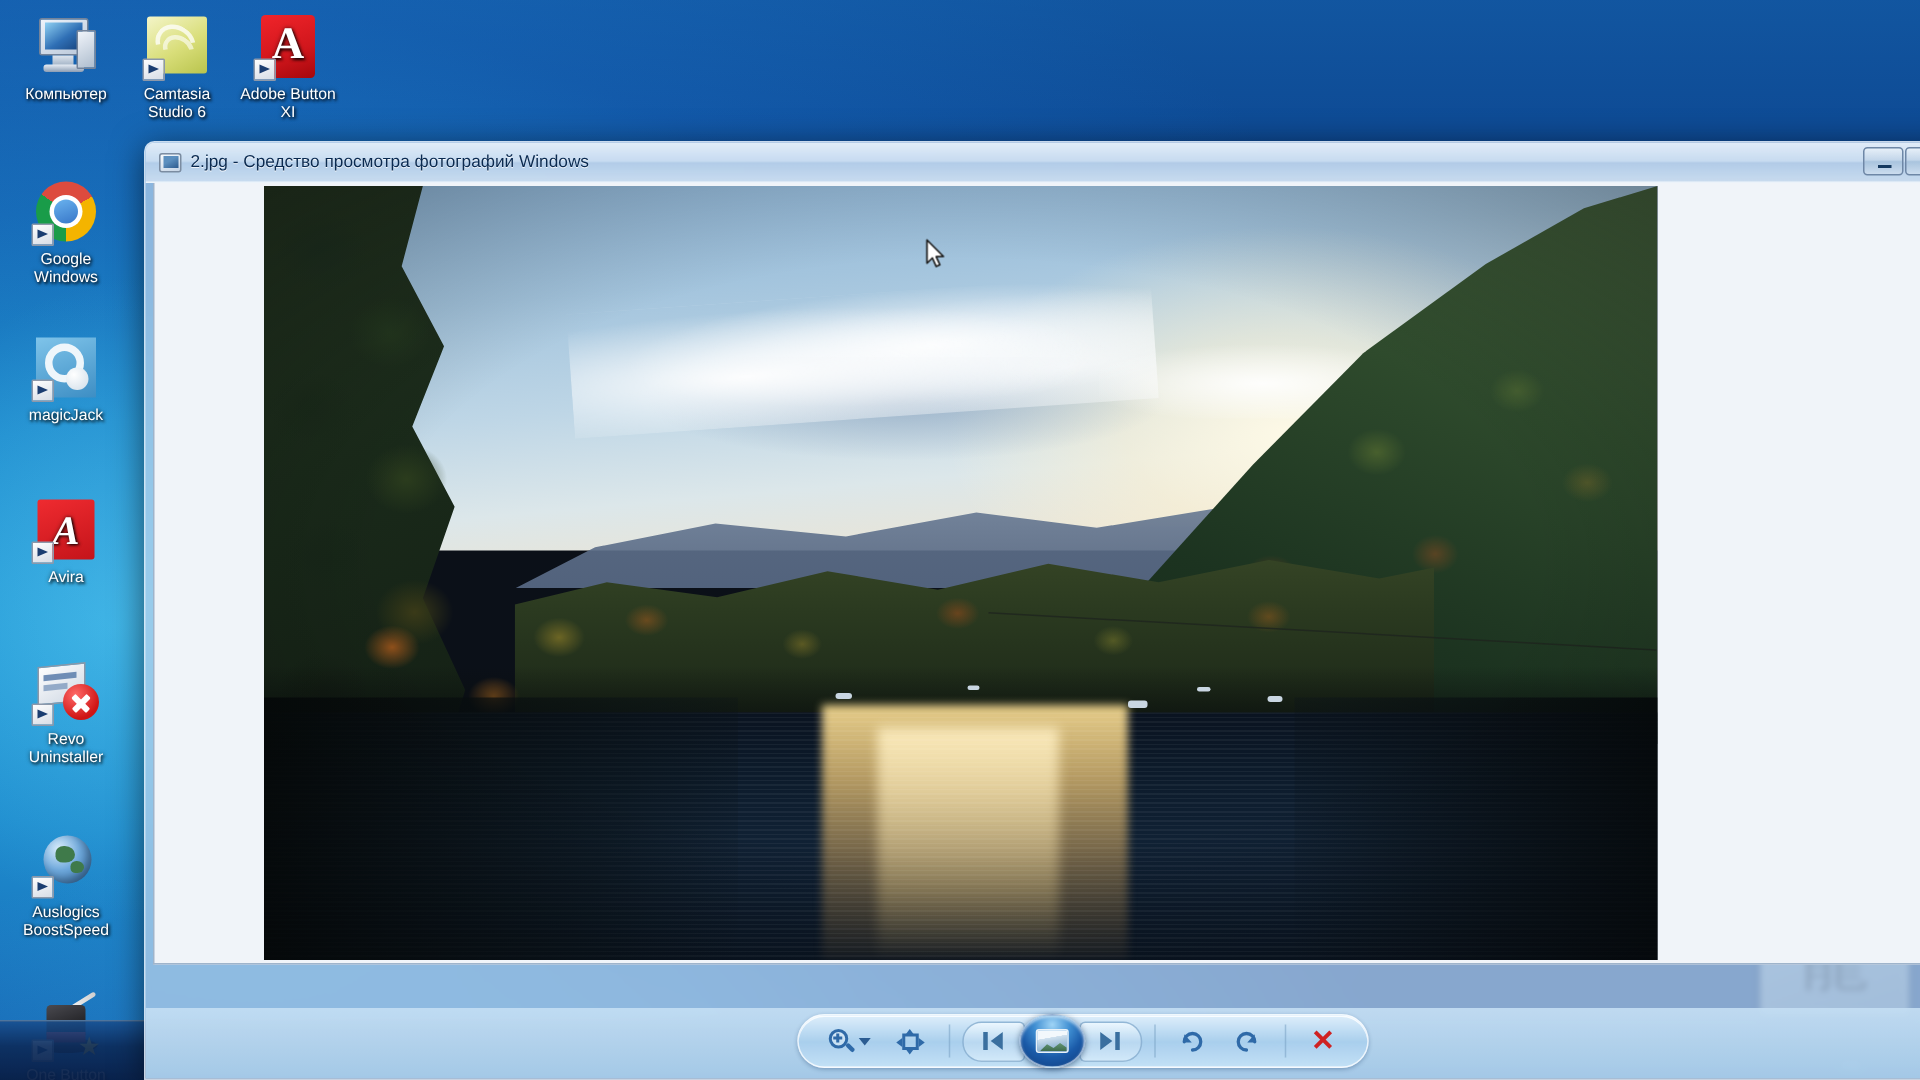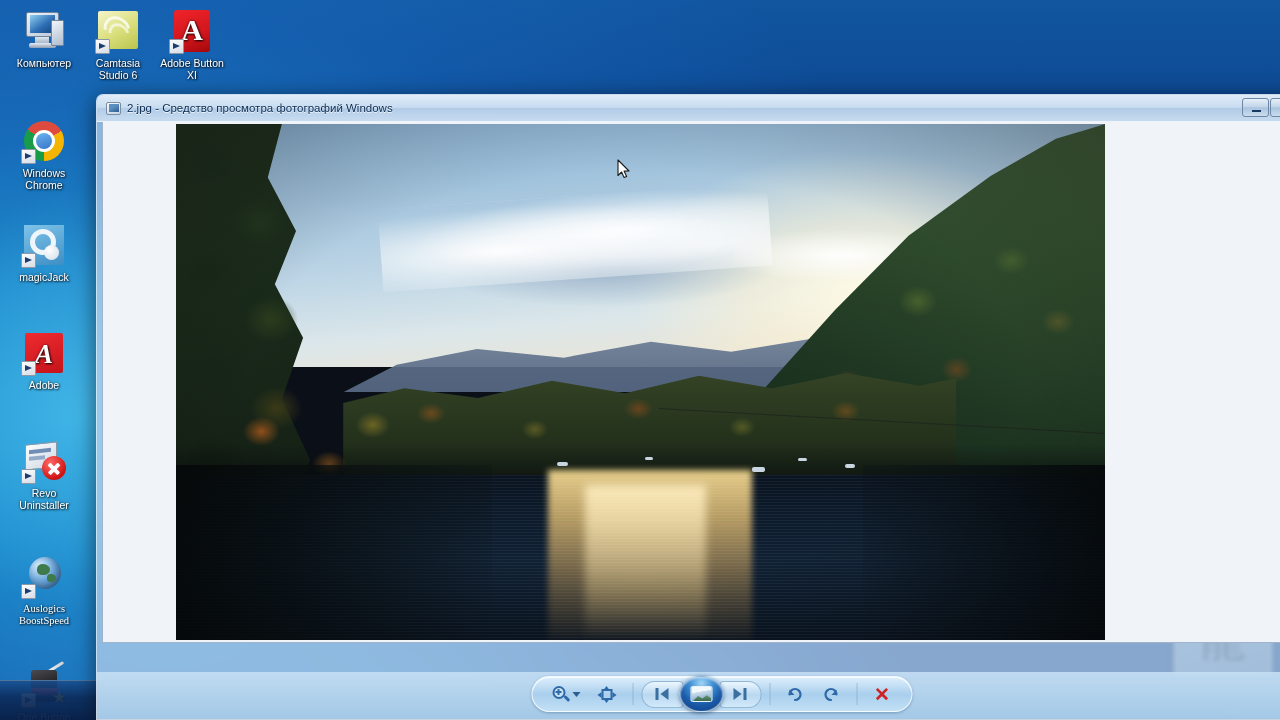--- a/index.html
+++ b/index.html
@@ -598,54 +598,54 @@
   <span class="icon-label">Adobe Button XI</span>
 </div>
 
 <div class="icon-cell" style="left:6px;  top:118px;">
   <div class="icon-art art-chrome">
     <div class="ring2"></div>
       <div class="inner"></div>
       <div class="core"></div>
     <div class="shortcut-arrow"></div>
   </div>
-  <span class="icon-label">Windows Chrome</span>
+  <span class="icon-label">Google Windows</span>
 </div>
 
 <div class="icon-cell" style="left:6px;  top:222px;">
   <div class="icon-art art-mj">
     <div class="bg"></div>
       <div class="circ"></div>
       <div class="ball"></div>
     <div class="shortcut-arrow"></div>
   </div>
   <span class="icon-label">magicJack</span>
 </div>
 
 <div class="icon-cell" style="left:6px;  top:330px;">
   <div class="icon-art art-avira">
     <div class="sq"></div>
       <div class="a">A</div>
     <div class="shortcut-arrow"></div>
   </div>
-  <span class="icon-label">Adobe</span>
+  <span class="icon-label">Avira</span>
 </div>
 
 <div class="icon-cell" style="left:6px;  top:438px;">
   <div class="icon-art art-revo">
     <div class="paper"></div>
       <div class="bar1"></div>
       <div class="bar2"></div>
       <div class="xbig"></div>
     <div class="shortcut-arrow"></div>
   </div>
   <span class="icon-label">Revo Uninstaller</span>
 </div>
 
-<div class="icon-cell" style="left:6px;  top:553px;font-family:Liberation Serif, serif;">
+<div class="icon-cell" style="left:6px;  top:553px;">
   <div class="icon-art art-aus">
     <div class="globe"></div>
       <div class="land1"></div>
       <div class="land2"></div>
     <div class="shortcut-arrow"></div>
   </div>
   <span class="icon-label">Auslogics BoostSpeed</span>
 </div>
 
 <div class="icon-cell" style="left:6px;  top:662px;">

